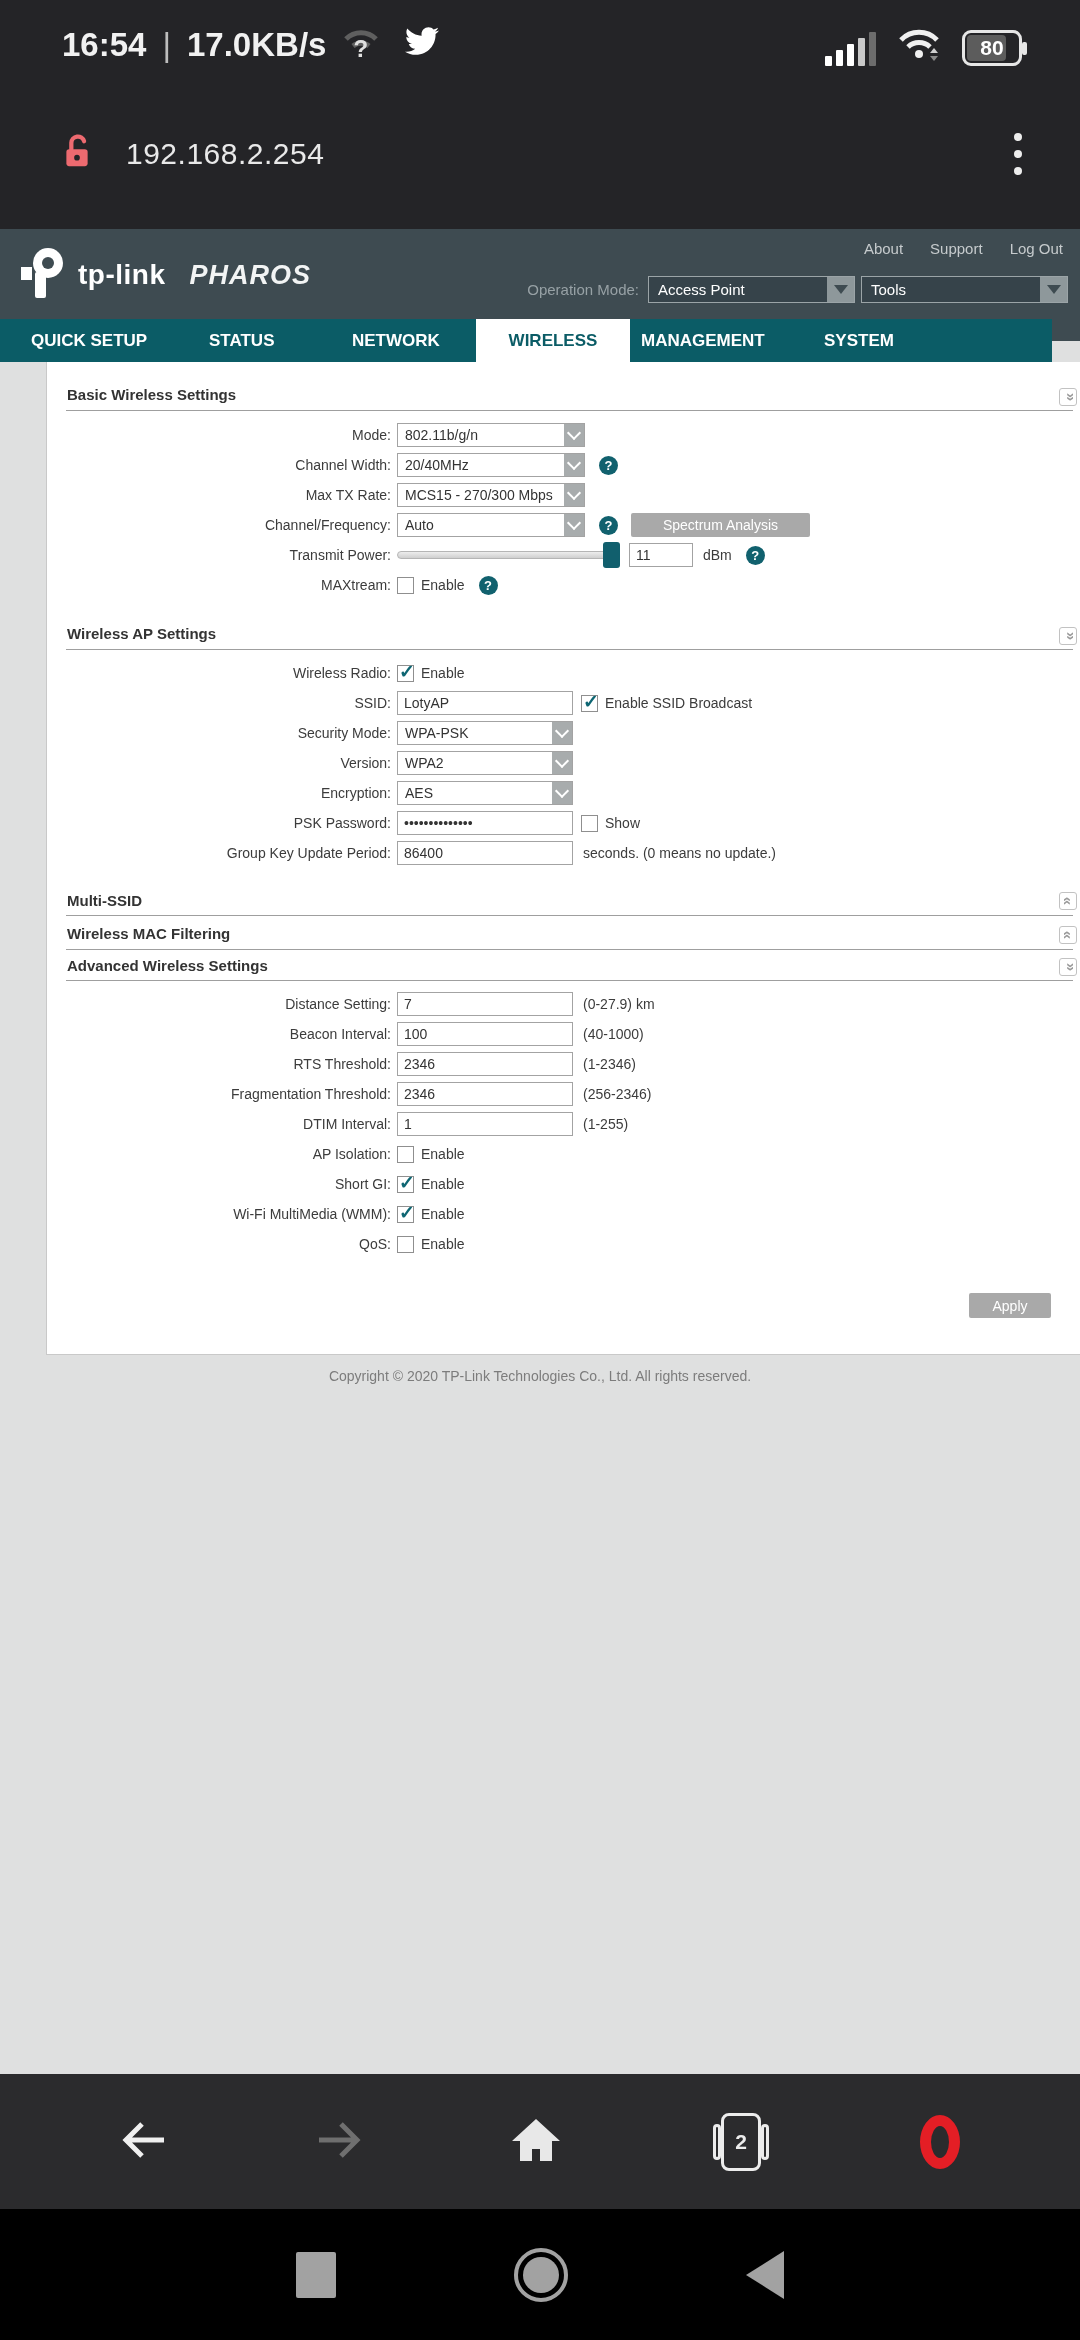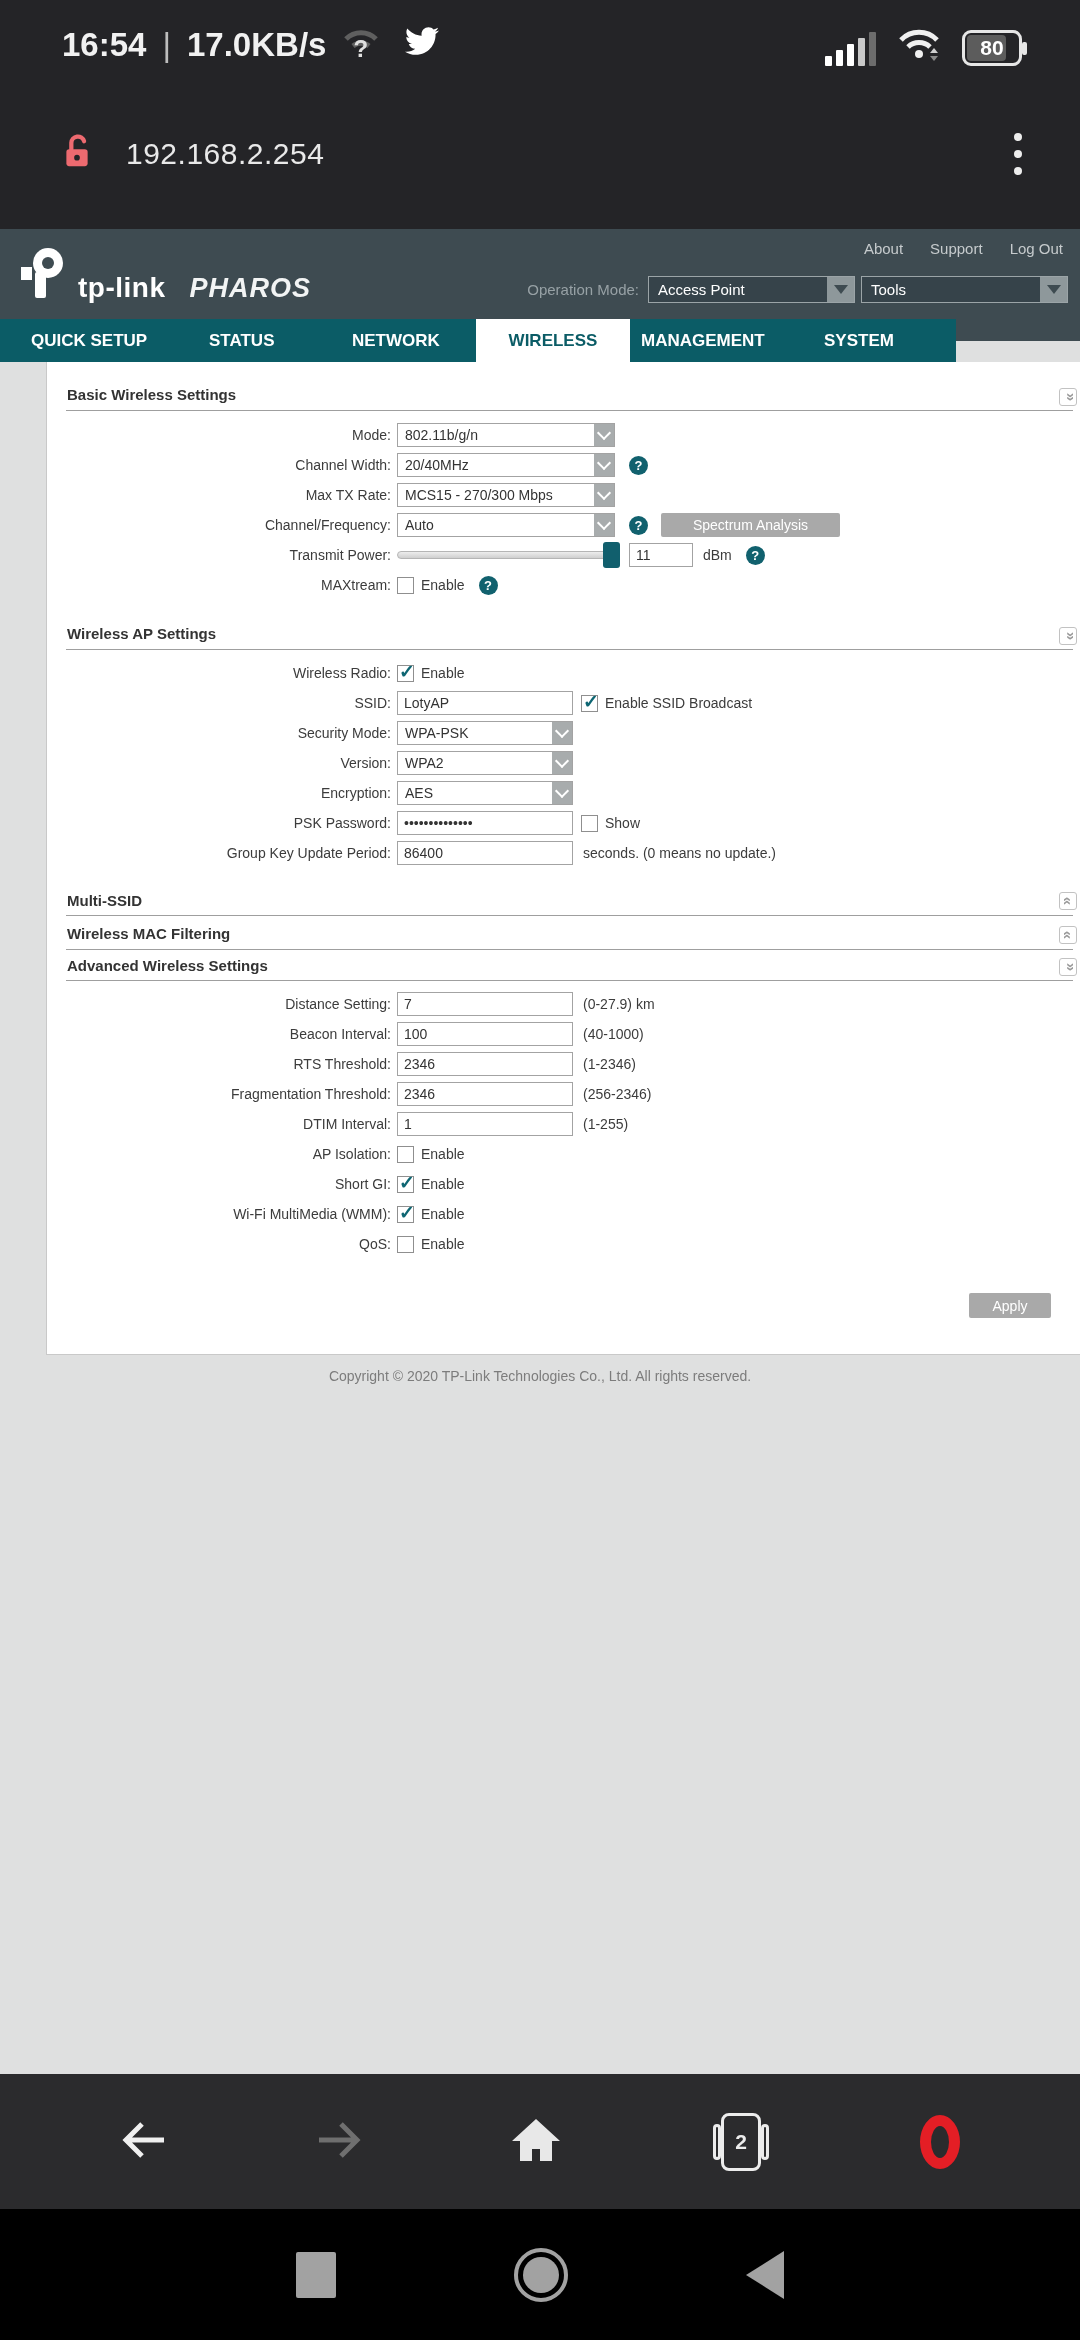--- a/index.html
+++ b/index.html
@@ -26,56 +26,56 @@
   .addr-row{position:absolute;left:0;top:108px;right:0;height:92px;display:flex;align-items:center;
             padding:0 52px 0 60px;box-sizing:border-box;}
   .url{margin-left:32px;color:#e9e9e9;font-size:30px;letter-spacing:.5px;}
   .menu-dots{margin-left:auto;display:flex;flex-direction:column;gap:9px;padding:6px;}
   .menu-dots i{width:8px;height:8px;border-radius:50%;background:#ededed;}
 
   
   .site-header{position:absolute;left:0;top:229px;width:1080px;height:112px;background:#3e4b51;}
   .hdr-links{position:absolute;top:11px;right:17px;display:flex;gap:27px;}
   .hdr-links span{color:#c6cbcd;font-size:15px;}
-  .brand{position:absolute;left:20px;top:17px;display:flex;align-items:flex-end;}
+  .brand{position:absolute;left:20px;top:17px;display:flex;align-items:center;}
   .brand-word{color:#fff;font-size:28px;font-weight:bold;margin-left:10px;letter-spacing:.5px;}
   .brand-product{color:#f2f4f4;font-size:27px;font-weight:bold;font-style:italic;margin-left:24px;letter-spacing:1px;}
   .opmode{position:absolute;right:12px;top:47px;display:flex;align-items:center;}
   .opmode-label{color:#97a1a5;font-size:15px;margin-right:9px;}
   .hdr-select{position:relative;width:207px;height:27px;background:#36434a;border:1px solid #9ba4a7;
               color:#fff;display:flex;align-items:center;padding-left:9px;font-size:15px;box-sizing:border-box;}
   .hdr-select + .hdr-select{margin-left:6px;}
   .hdr-arrow{position:absolute;right:0;top:0;bottom:0;width:27px;background:#8e989b;
              display:flex;align-items:center;justify-content:center;}
   .hdr-arrow i{width:0;height:0;border-left:7px solid transparent;border-right:7px solid transparent;
                border-top:9px solid #3e4b51;}
 
   
-  .navbar{position:absolute;left:0;top:319px;width:956px;height:43px;background:#0b5c66;}
+  .navbar{position:absolute;left:0;top:319px;width:1052px;height:43px;background:#0b5c66;}
   .tab{position:absolute;top:0;height:43px;display:flex;align-items:center;color:#fff;
        font-weight:bold;font-size:17px;white-space:nowrap;}
   .tab.active{background:#fff;color:#0b5c66;justify-content:center;}
 
   
   .panel{position:absolute;left:14px;top:362px;width:1052px;height:993px;background:#fff;
          border:1px solid #c9c9c9;border-top:none;box-sizing:border-box;margin-left:32px;}
   .sect-title{position:absolute;left:20px;font-size:15px;font-weight:bold;color:#333;}
   .sect-hr{position:absolute;left:19px;right:24px;height:1px;background:#9f9f9f;}
   .collapse{position:absolute;right:20px;width:18px;height:18px;border:1px solid #c2c2c2;border-radius:3px;
             color:#9a9a9a;display:flex;align-items:center;justify-content:center;font-size:15px;font-weight:bold;
             box-sizing:border-box;}
   .collapse span{display:block;line-height:0;}
   .collapse .down{transform:rotate(-90deg) translateY(0.5px);}
   .collapse .up{transform:rotate(90deg) translateY(0.5px);}
 
   .row{position:absolute;left:0;width:100%;height:30px;display:flex;align-items:center;}
   .lbl{width:344px;flex:none;text-align:right;font-size:14px;color:#3c3c3c;}
   .ctl{margin-left:6px;display:flex;align-items:center;}
 
-  .sel{position:relative;width:218px;height:24px;border:1px solid #a3a3a3;background:#fff;display:flex;
+  .sel{position:relative;width:188px;height:24px;border:1px solid #a3a3a3;background:#fff;display:flex;
        align-items:center;padding-left:7px;font-size:14px;color:#333;box-sizing:border-box;}
   .sel.narrow{width:176px;}
   .sarrow{position:absolute;right:0;top:0;bottom:0;width:20px;background:#a8acad;
           display:flex;align-items:center;justify-content:center;}
   .chev{width:8px;height:8px;border-left:2px solid #fff;border-bottom:2px solid #fff;
         transform:rotate(-45deg);margin-top:-4px;}
   .tin{height:24px;width:176px;border:1px solid #a3a3a3;padding:0 6px;font-size:14px;color:#333;
        box-sizing:border-box;font-family:"Liberation Sans",sans-serif;background:#fff;}
   .tin.small{width:64px;}
   .help{width:19px;height:19px;border-radius:50%;background:#11616e;color:#fff;font-size:13px;

